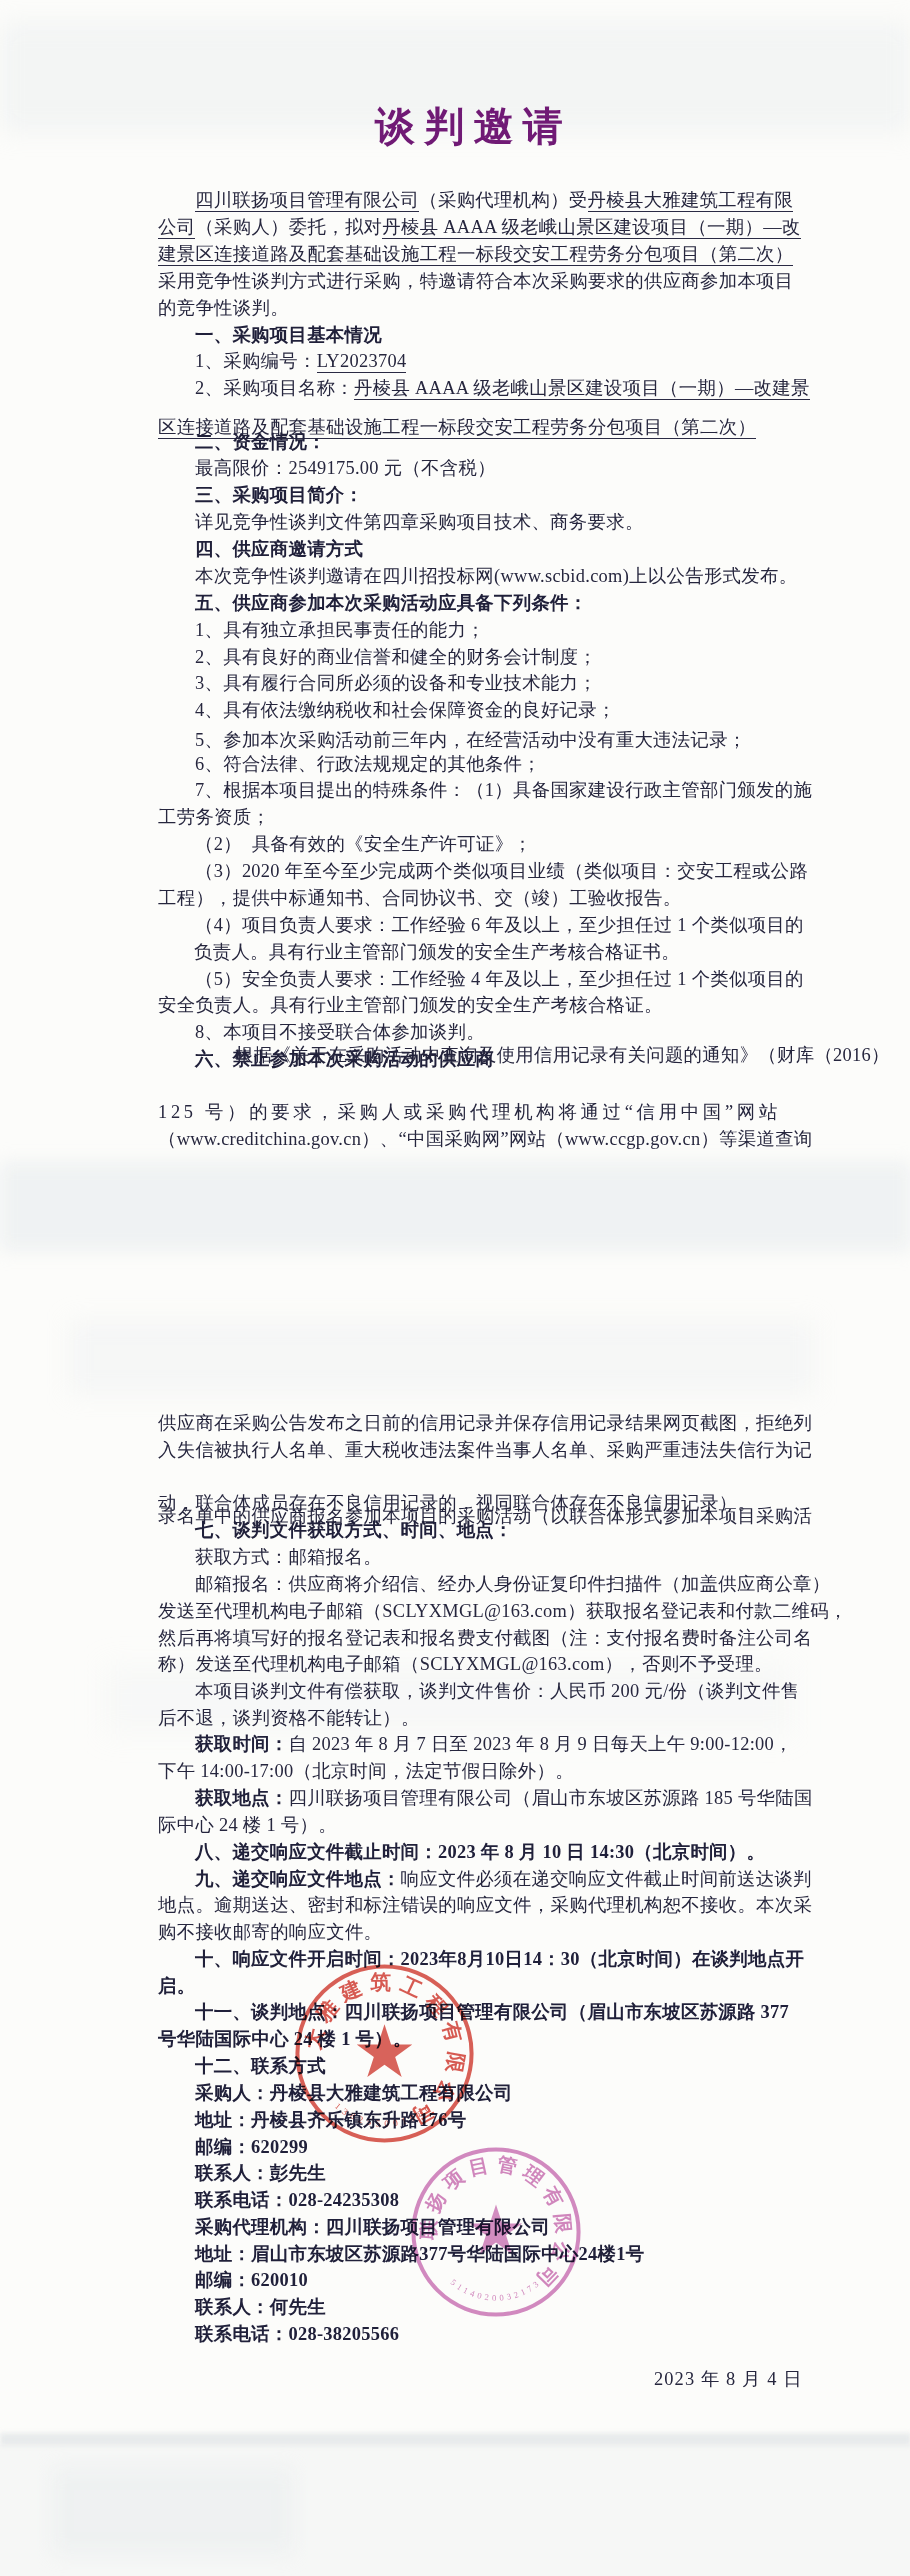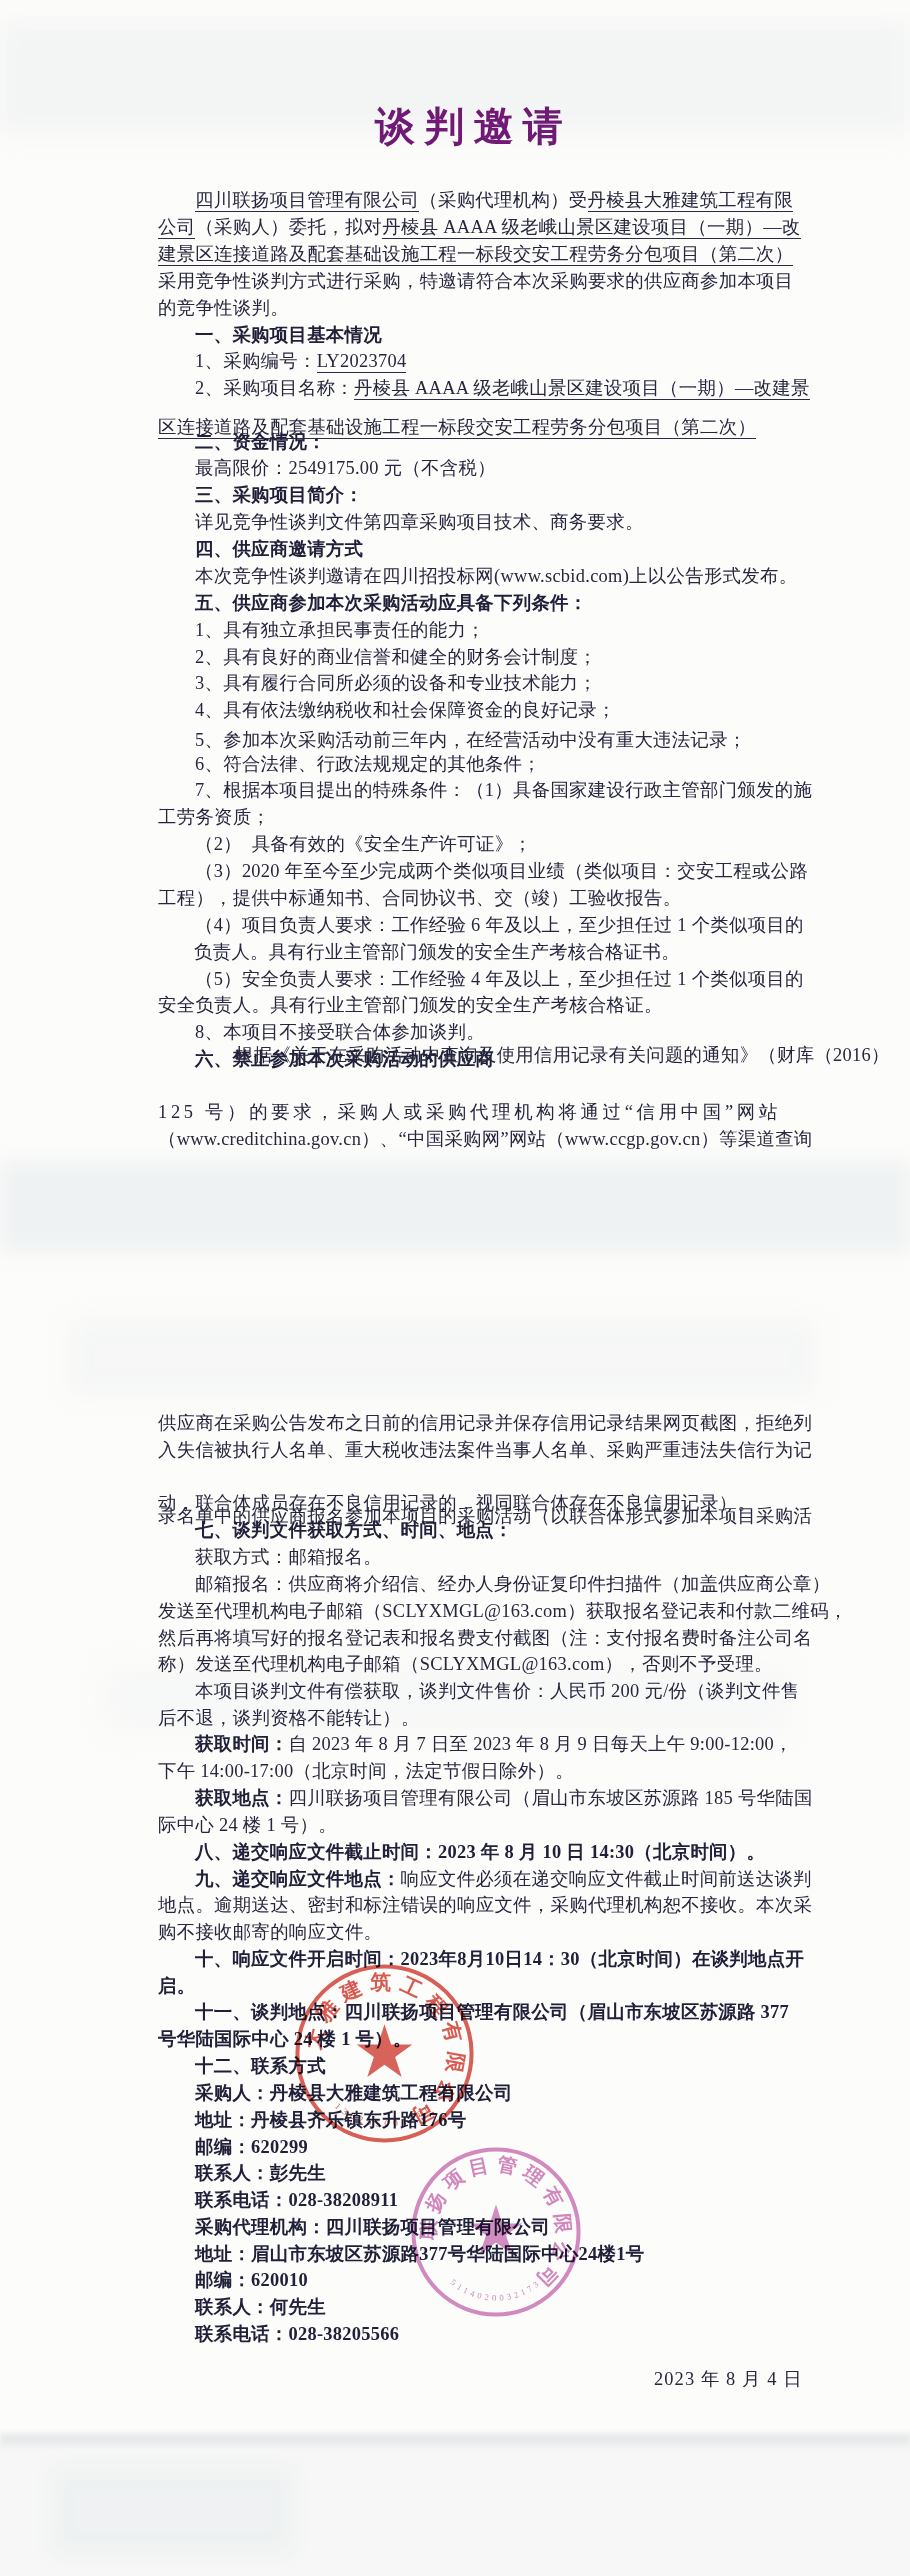--- a/index.html
+++ b/index.html
@@ -112,21 +112,21 @@
       <div class="line" style="top: 1921px;"><span>购不接收邮寄的响应文件。</span></div>
       <div class="line bold ind" style="top: 1948px;"><span>十、响应文件开启时间：2023年8月10日14：30（北京时间）在谈判地点开</span></div>
       <div class="line bold" style="top: 1975px;"><span>启。</span></div>
       <div class="line bold ind" style="top: 2001px;"><span>十一、谈判地点：四川联扬项目管理有限公司（眉山市东坡区苏源路 377</span></div>
       <div class="line bold" style="top: 2028px;"><span>号华陆国际中心 24 楼 1 号）。</span></div>
       <div class="line bold ind" style="top: 2055px;"><span>十二、联系方式</span></div>
       <div class="line bold ind" style="top: 2082px;"><span>采购人：丹棱县大雅建筑工程有限公司</span></div>
       <div class="line bold ind" style="top: 2109px;"><span>地址：丹棱县齐乐镇东升路176号</span></div>
       <div class="line bold ind" style="top: 2136px;"><span>邮编：620299</span></div>
       <div class="line bold ind" style="top: 2162px;"><span>联系人：彭先生</span></div>
-      <div class="line bold ind" style="top: 2189px;"><span>联系电话：028-38208911</span></div>
+      <div class="line bold ind" style="top: 2189px;"><span>联系电话：028-24235308</span></div>
       <div class="line bold ind" style="top: 2216px;"><span>采购代理机构：四川联扬项目管理有限公司</span></div>
       <div class="line bold ind" style="top: 2243px;"><span>地址：眉山市东坡区苏源路377号华陆国际中心24楼1号</span></div>
       <div class="line bold ind" style="top: 2269px;"><span>邮编：620010</span></div>
       <div class="line bold ind" style="top: 2296px;"><span>联系人：何先生</span></div>
       <div class="line bold ind" style="top: 2323px;"><span>联系电话：028-38205566</span></div>
     </div>
 
   <div id="stamps">
       <svg width="181" height="181" viewBox="0 0 316 316" class="stamp" style="left: 294px; top: 1963px;">
         <circle cx="158" cy="158" r="152" fill="none" stroke="#d13a30" stroke-width="7" stroke-opacity="0.88"></circle>

